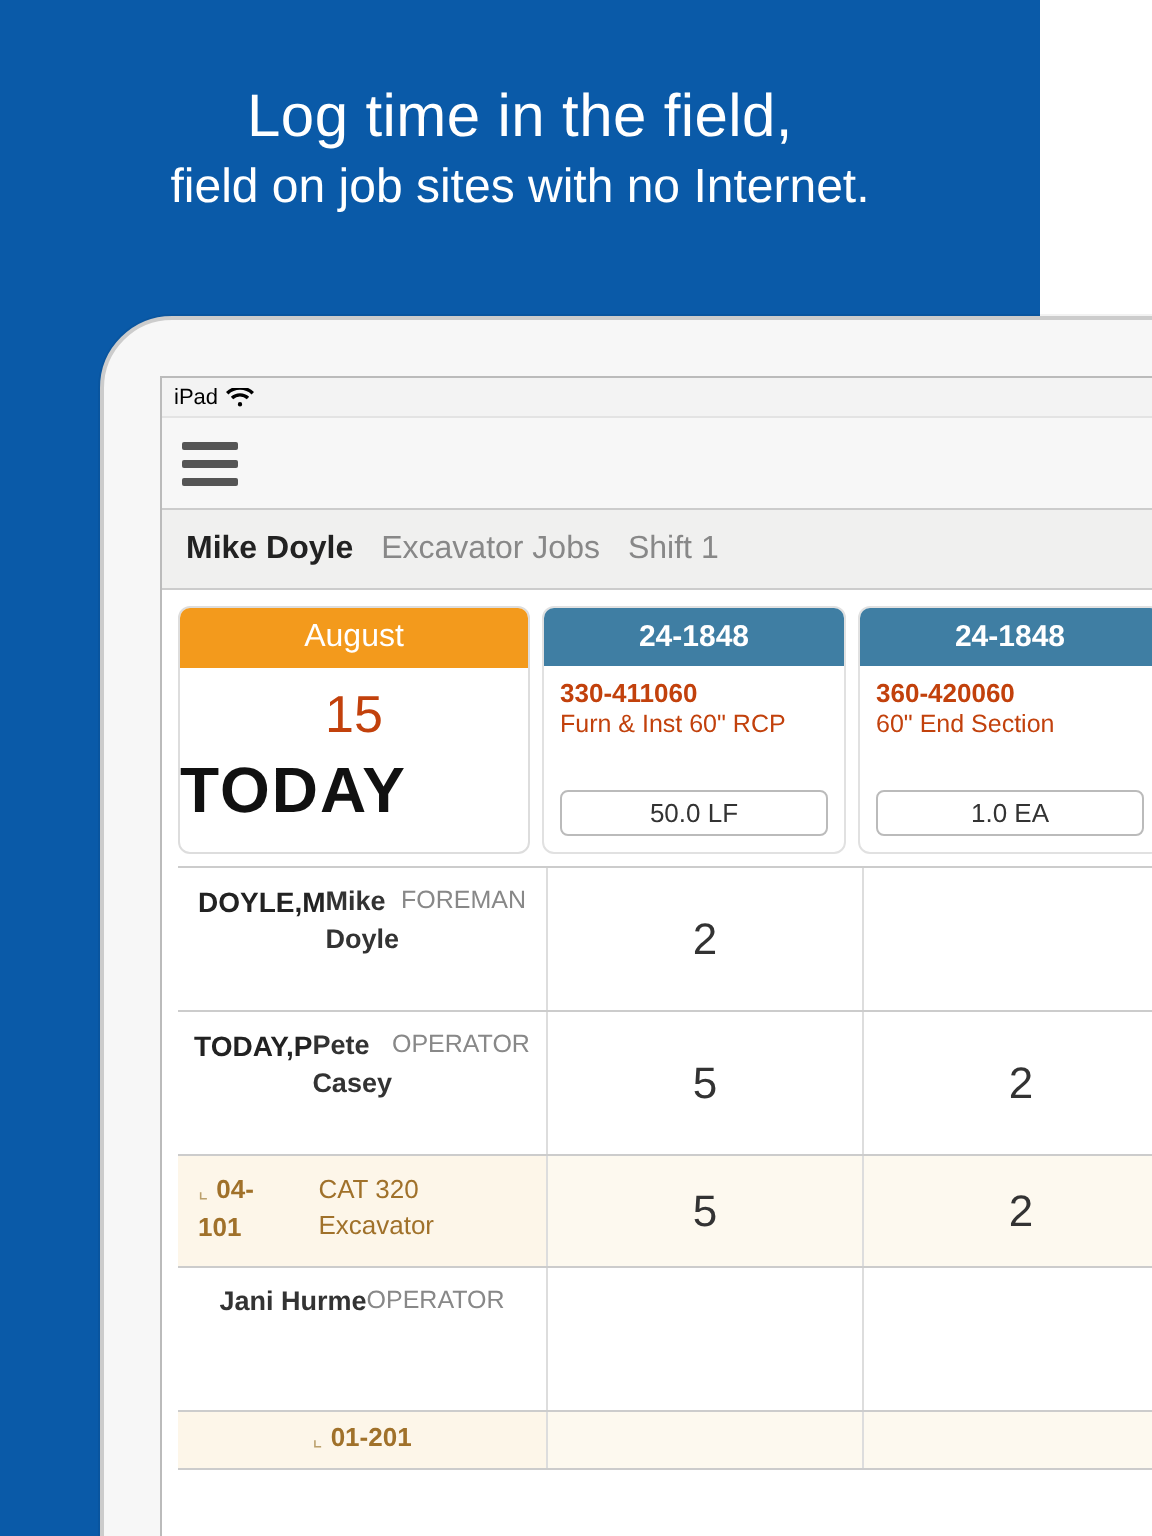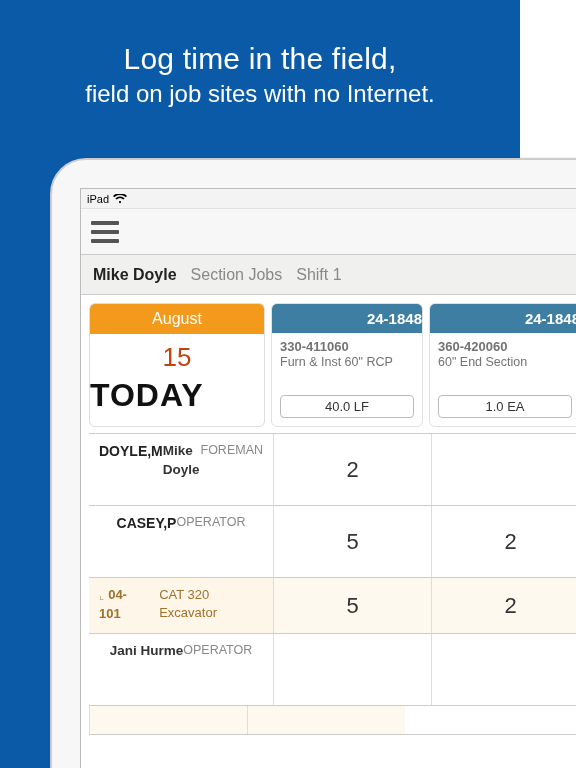--- a/index.html
+++ b/index.html
@@ -115,30 +115,30 @@
     border-radius: 6px;
     overflow: hidden;
     background: #fff;
     border: 1px solid #e1e1e1;
     display: flex;
     flex-direction: column;
   }
   .jobcol .jobhead {
     background: #3f7ea3;
     color: #fff;
-    text-align: right;
+    text-align: center;
     font-size: 15px;
     font-weight: 600;
     padding: 6px 0;
   }
   .jobcol .jobsub {
     padding: 6px 8px 4px 8px;
     font-size: 12.5px;
     line-height: 1.25;
-    color: #737373;
+    color: #c2410c;
     flex: 1;
   }
   .jobcol .jobsub .code { font-weight: 600; font-size: 13px; }
   .jobcol .qtybox {
     margin: 4px 8px 8px 8px;
     border: 1px solid #bbb;
     border-radius: 4px;
     text-align: center;
     font-size: 13px;
     padding: 3px 0;
@@ -214,39 +214,39 @@
         <div class="hamburger">
           <span></span>
             <span></span>
             <span></span>
         </div>
 
       </div>
 
       <div class="infobar">
         <span class="name">Mike Doyle</span>
-        <span class="meta">Section Jobs</span>
+        <span class="meta">Excavator Jobs</span>
         <span class="meta">Shift 1</span>
       </div>
 
       <div class="grid">
         <div class="row">
           <div class="datecard">
             <div class="month">August</div>
             <div class="daynum">15</div>
             <div class="today">TODAY</div>
           </div>
 
           <div class="jobcol">
             <div class="jobhead">24-1848</div>
             <div class="jobsub">
               <div class="code">330-411060</div>
               <div>Furn &amp; Inst 60" RCP</div>
             </div>
-            <div class="qtybox">40.0 LF</div>
+            <div class="qtybox">50.0 LF</div>
           </div>
 
           <div class="jobcol">
             <div class="jobhead">24-1848</div>
             <div class="jobsub">
               <div class="code">360-420060</div>
               <div>60" End Section</div>
             </div>
             <div class="qtybox">1.0 EA</div>
           </div>
@@ -260,21 +260,22 @@
               <span class="id">DOYLE,M</span>
               <span class="nm">Mike Doyle</span>
               <span class="role">FOREMAN</span>
             </div>
             <div class="cell">2</div>
             <div class="cell"></div>
           </div>
 
           <div class="emp-row">
             <div class="emp-label">
-              <span class="id">CASEY,P</span>
+              <span class="id">TODAY,P</span>
+              <span class="nm">Pete Casey</span>
               <span class="role">OPERATOR</span>
             </div>
             <div class="cell">5</div>
             <div class="cell">2</div>
           </div>
 
           <div class="emp-row equip-row" style="min-height:56px;">
             <div class="emp-label">
               <div><span class="tree">⌞</span><span class="eqcode">04-101</span></div>
               <div class="eqname">CAT 320 Excavator</div>
@@ -286,20 +287,23 @@
           <div class="emp-row">
             <div class="emp-label">
               <span class="nm">Jani Hurme</span>
               <span class="role">OPERATOR</span>
             </div>
             <div class="cell"></div>
             <div class="cell"></div>
           </div>
 
           <div class="emp-row equip-row short">
+            <div class="emp-label">
+              <div><span class="tree">⌞</span><span class="eqcode">01-201</span></div>
+            </div>
             <div class="cell"></div>
             <div class="cell"></div>
           </div>
 
         </div>
       </div>
 
     </div>
   </div>
 </div>

